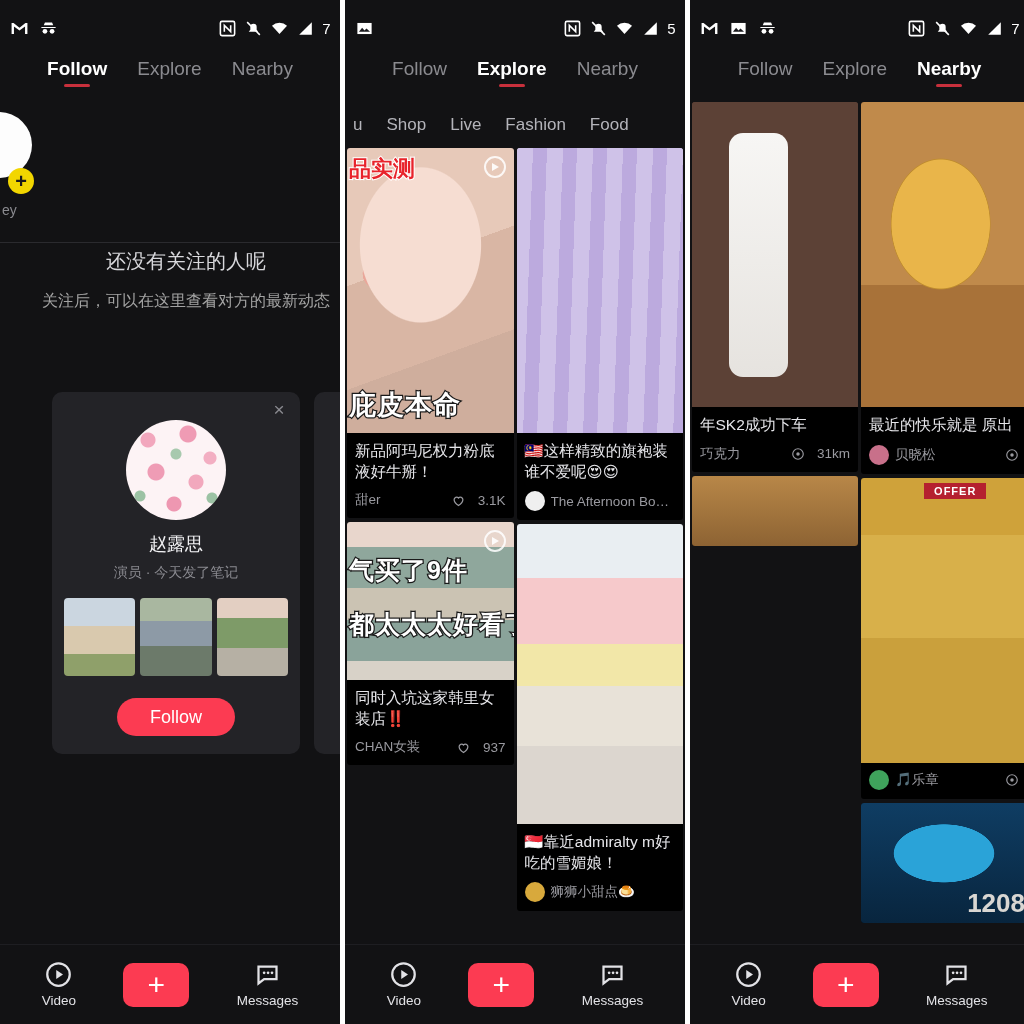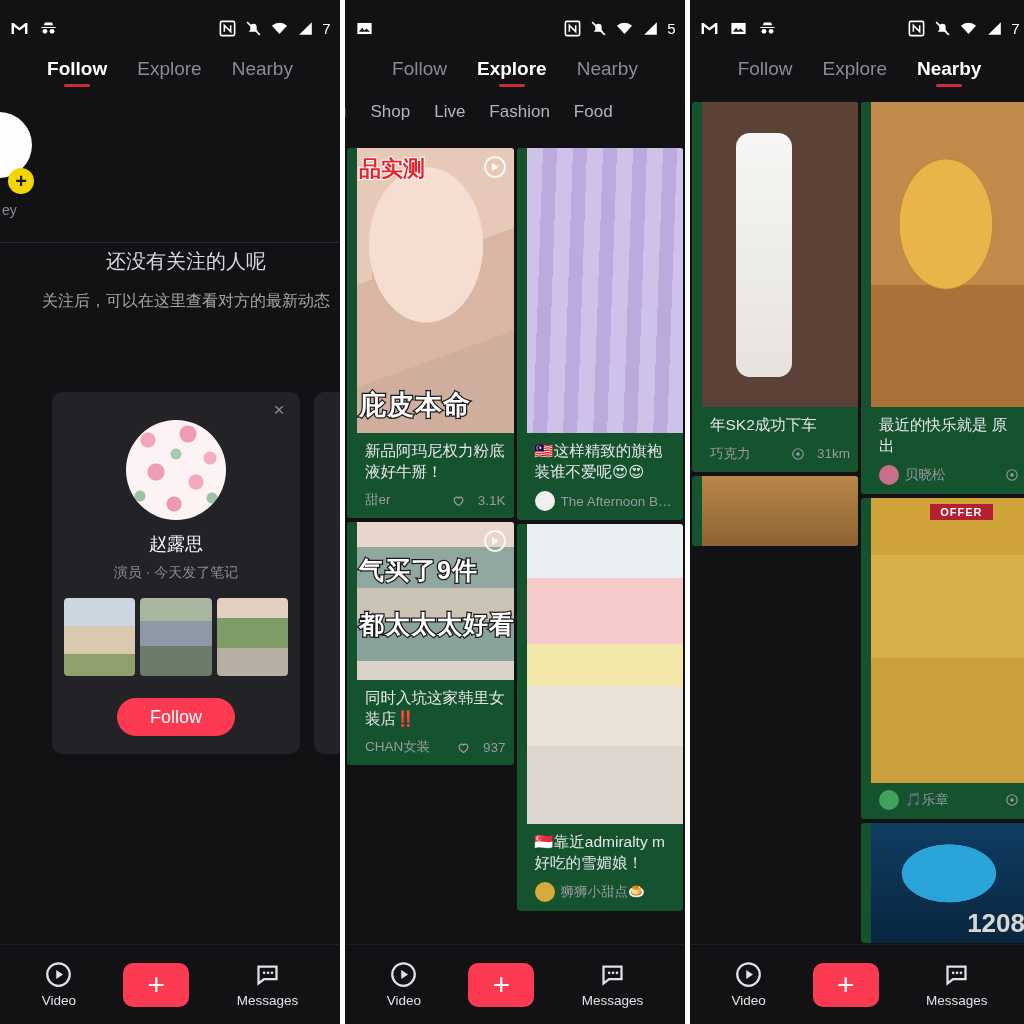--- a/index.html
+++ b/index.html
@@ -117,30 +117,30 @@
   .t3 { background:
       linear-gradient(#e3cfc2 0 26%, #7e9b68 26% 64%, #b6b0a4 64% 100%); }
   .follow-btn {
     margin: 22px auto 0; width: 118px; height: 38px; border-radius: 19px;
     background: #fc3b52; color: #fff; font-size: 18px;
     display: flex; align-items: center; justify-content: center; border: none;
   }
 
   
   .chips {
-    display: flex; gap: 24px; height: 46px;
-    padding-left: 6px; background: #121214; color: #b4b4ba; font-size: 17px;
+    display: flex; align-items: center; gap: 24px; height: 46px;
+    padding-left: 22px; background: #121214; color: #b4b4ba; font-size: 17px;
     white-space: nowrap; overflow: hidden;
   }
   .chip.clip { margin-left: -14px; }
 
   
   .feed { display: flex; gap: 3px; padding: 0 2px; position: relative; }
   .col { flex: 1; display: flex; flex-direction: column; gap: 4px; min-width: 0; }
-  .card { background: #14532d; border-radius: 3px; overflow: hidden; position: relative; padding-left: 10px; }
+  .card { background: #000000; border-radius: 3px; overflow: hidden; position: relative; }
   .card-img { position: relative; width: 100%; overflow: hidden; }
   .card-cap {
     color: #e6e6ea; font-size: 15.5px; line-height: 1.33;
     padding: 8px 8px 2px; word-break: break-all;
   }
   .card-foot {
     display: flex; align-items: center; gap: 6px;
     padding: 7px 8px 9px; color: #9a9aa0; font-size: 13.5px;
   }
   .card-foot .uname { overflow: hidden; text-overflow: ellipsis; white-space: nowrap; }

